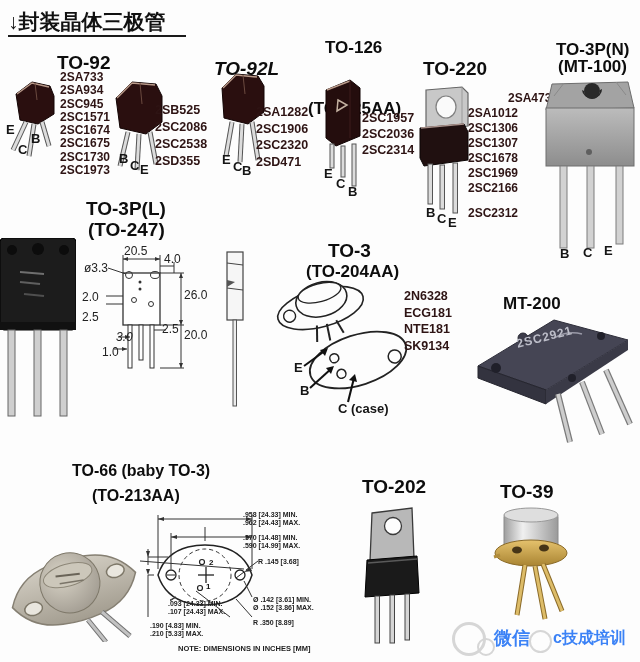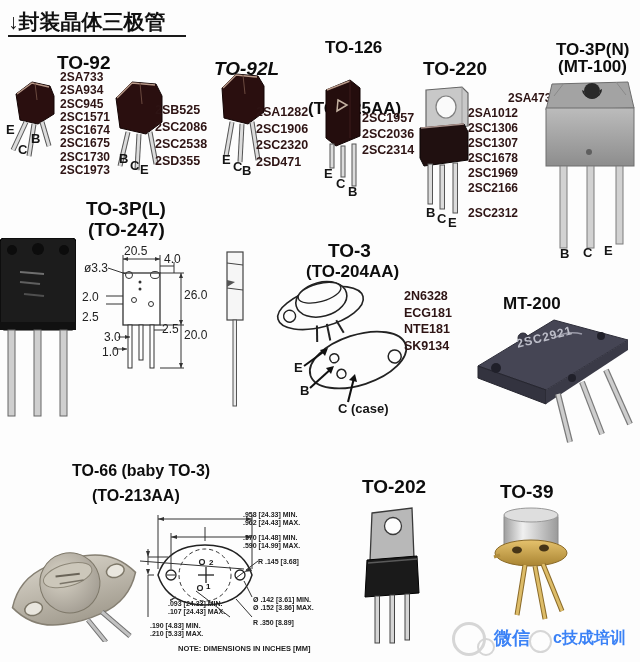--- a/index.html
+++ b/index.html
@@ -225,21 +225,21 @@
     <polygon points="49,107 44,105 44,109" fill="#333"></polygon>
     <polygon points="52,95 47,93 47,97" fill="#333"></polygon>
   </svg>
   <span class="abs dim-label" style="left:124px;top:244px;text-align:center;">20.5</span>
   <span class="abs dim-label" style="left:164px;top:252px;">4.0</span>
   <span class="abs dim-label" style="left:84px;top:261px;">ø3.3</span>
   <span class="abs dim-label" style="left:82px;top:290px;">2.0</span>
   <span class="abs dim-label" style="left:82px;top:310px;">2.5</span>
   <span class="abs dim-label" style="left:184px;top:288px;">26.0</span>
   <span class="abs dim-label" style="left:162px;top:322px;">2.5</span>
-  <span class="abs dim-label" style="left:104px;top:330px;">3.0</span>
+  <span class="abs dim-label" style="left:116px;top:330px;font-style:italic;">3.0</span>
   <span class="abs dim-label" style="left:184px;top:328px;">20.0</span>
   <span class="abs dim-label" style="left:102px;top:345px;">1.0</span>
 
   <svg class="abs" style="left:222px;top:248px;" width="26" height="162" viewBox="0 0 26 162">
     <rect x="5" y="4" width="16" height="68" fill="#f6f6f6" stroke="#444" stroke-width="1.2"></rect>
     <line x1="5" y1="15" x2="21" y2="17" stroke="#444"></line>
     <polygon points="5,32 13,34 5,39" fill="#555"></polygon>
     <line x1="5" y1="40" x2="21" y2="42" stroke="#444"></line>
     <rect x="11" y="72" width="3.5" height="86" fill="#ececec" stroke="#555" stroke-width="1"></rect>
   </svg>

